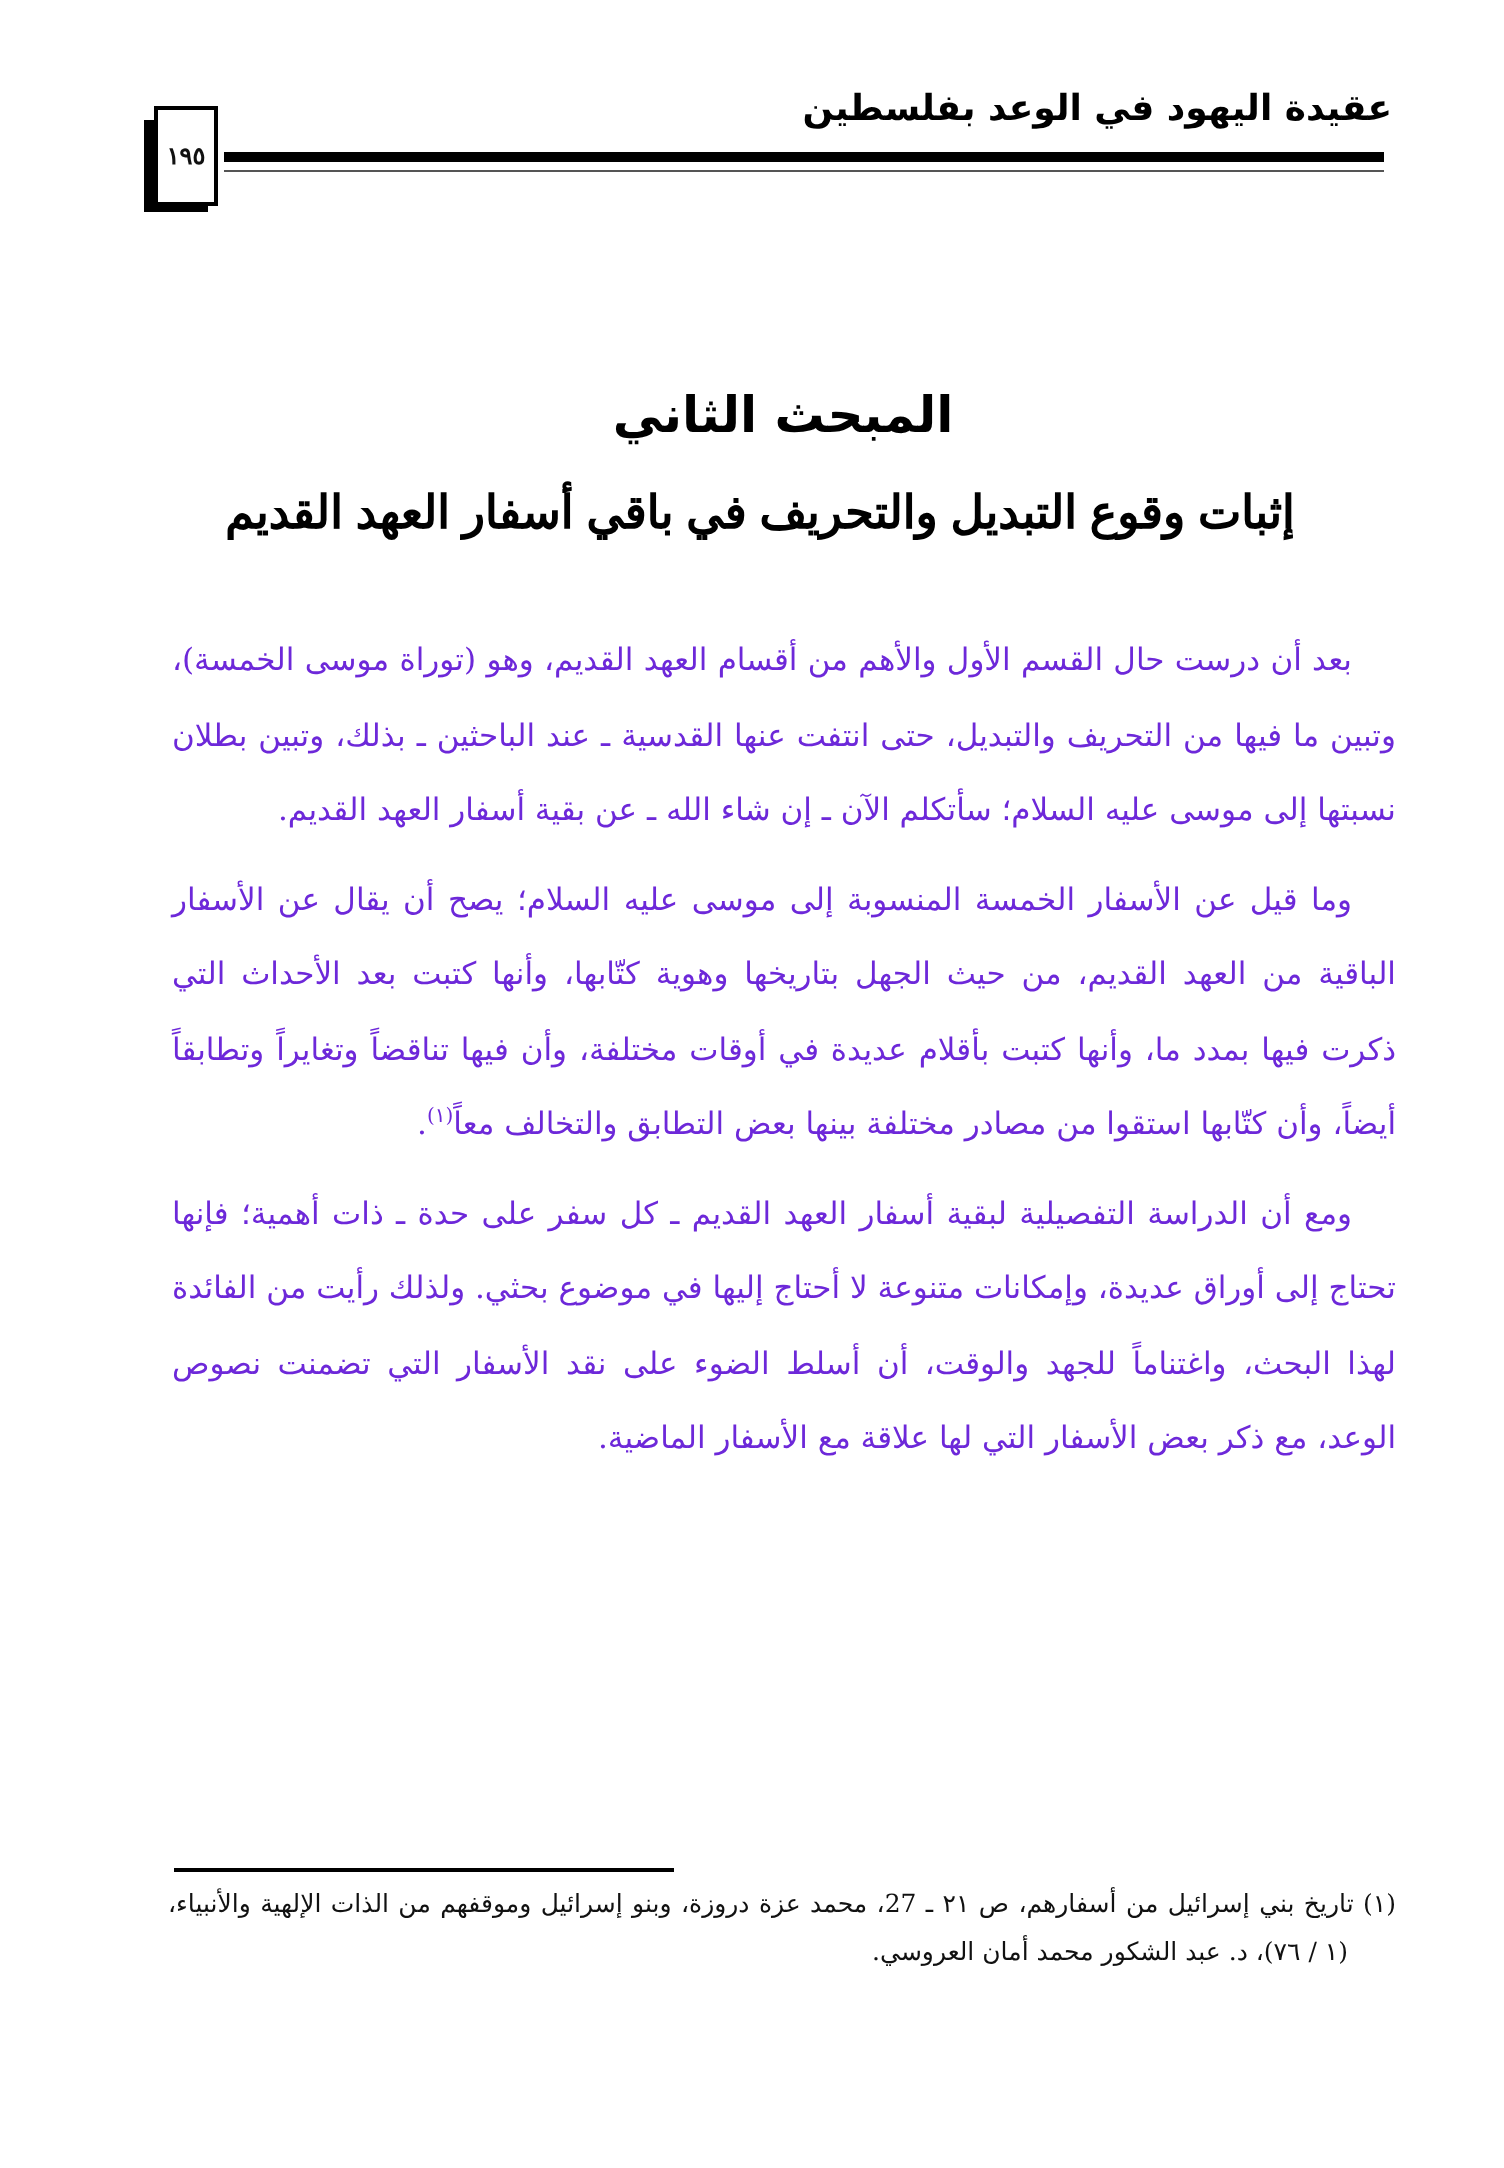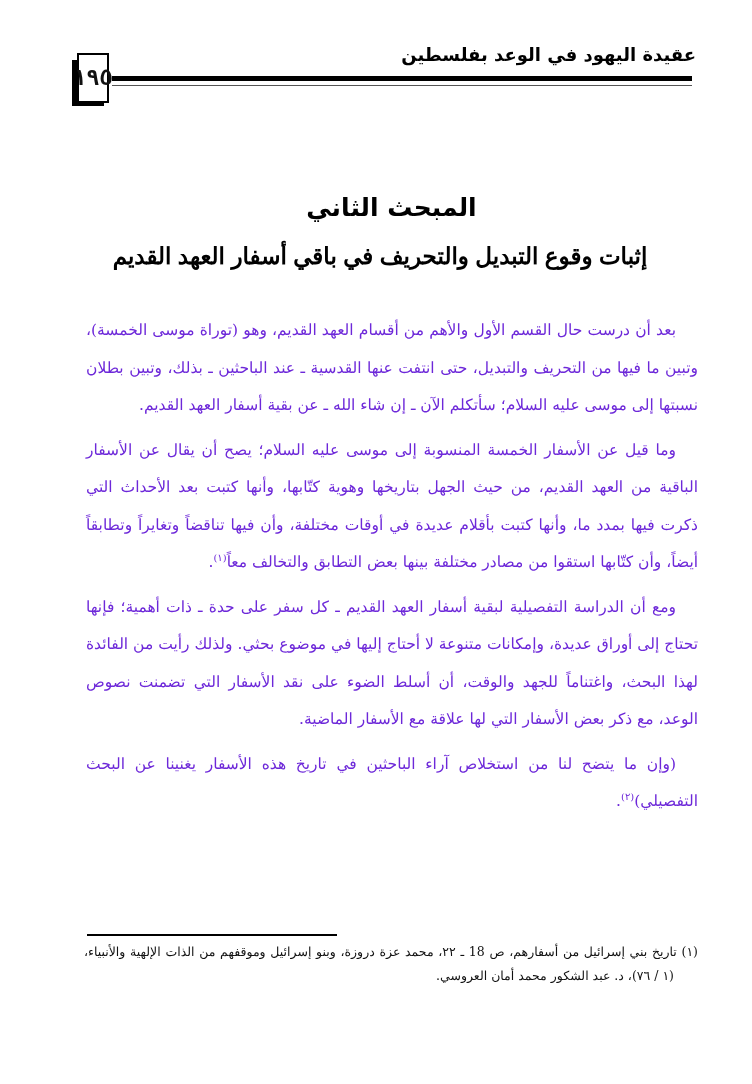--- a/index.html
+++ b/index.html
@@ -24,21 +24,21 @@
       height: 1px; background: #555;
     }
     .page-num-shadow {
       position: absolute; left: 68px; top: 60px; width: 32px; height: 46px;
       background: #000;
     }
     .page-num-box {
       position: absolute; left: 73px; top: 53px; width: 28px; height: 46px;
       background: #fff; border: 2px solid #000;
       display: flex; align-items: center; justify-content: center;
-      font-family: Liberation Mono, monospace; font-weight: bold; font-size: 22px;
+      font-family: Liberation Sans, sans-serif; font-weight: bold; font-size: 12px;
       direction: rtl;
     }
 
     
     .section-title {
       position: absolute; left: 0; right: 0; top: 193px; text-align: center;
       font-family: "DejaVu Sans", sans-serif; font-weight: bold; font-size: 25px;
       direction: rtl; color: #000; letter-spacing: -0.5px; padding-left: 23px;
     }
     .section-subtitle {
@@ -88,27 +88,24 @@
   <div class="body-text">
     <p class="para">
       <span>بعد أن درست حال القسم الأول والأهم من أقسام العهد القديم، وهو (توراة موسى الخمسة)، وتبين ما فيها من التحريف والتبديل، حتى انتفت عنها القدسية ـ عند الباحثين ـ بذلك، وتبين بطلان نسبتها إلى موسى عليه السلام؛ سأتكلم الآن ـ إن شاء الله ـ عن بقية أسفار العهد القديم.</span>
     </p>
     <p class="para">
       <span>وما قيل عن الأسفار الخمسة المنسوبة إلى موسى عليه السلام؛ يصح أن يقال عن الأسفار الباقية من العهد القديم، من حيث الجهل بتاريخها وهوية كتّابها، وأنها كتبت بعد الأحداث التي ذكرت فيها بمدد ما، وأنها كتبت بأقلام عديدة في أوقات مختلفة، وأن فيها تناقضاً وتغايراً وتطابقاً أيضاً، وأن كتّابها استقوا من مصادر مختلفة بينها بعض التطابق والتخالف معاً</span><sup>(١)</sup><span>.</span>
     </p>
     <p class="para">
       <span>ومع أن الدراسة التفصيلية لبقية أسفار العهد القديم ـ كل سفر على حدة ـ ذات أهمية؛ فإنها تحتاج إلى أوراق عديدة، وإمكانات متنوعة لا أحتاج إليها في موضوع بحثي. ولذلك رأيت من الفائدة لهذا البحث، واغتناماً للجهد والوقت، أن أسلط الضوء على نقد الأسفار التي تضمنت نصوص الوعد، مع ذكر بعض الأسفار التي لها علاقة مع الأسفار الماضية.</span>
     </p>
-    <p class="para">
-      <span>(وإن ما يتضح لنا من استخلاص آراء الباحثين في تاريخ هذه الأسفار يغنينا عن البحث التفصيلي)</span><sup>(٢)</sup><span>.</span>
-    </p>
   </div>
 
   <div class="fn-rule"></div>
 
   <div class="footnotes">
     <p class="fn">
       <span>(١)</span>
-      <span>تاريخ بني إسرائيل من أسفارهم، ص 18 ـ ٢٢، محمد عزة دروزة، وبنو إسرائيل وموقفهم من الذات الإلهية والأنبياء، (١ / ٧٦)، د. عبد الشكور محمد أمان العروسي.</span>
+      <span>تاريخ بني إسرائيل من أسفارهم، ص ٢١ ـ 27، محمد عزة دروزة، وبنو إسرائيل وموقفهم من الذات الإلهية والأنبياء، (١ / ٧٦)، د. عبد الشكور محمد أمان العروسي.</span>
     </p>
   </div>
 
 </div>
 
 </body></html>

